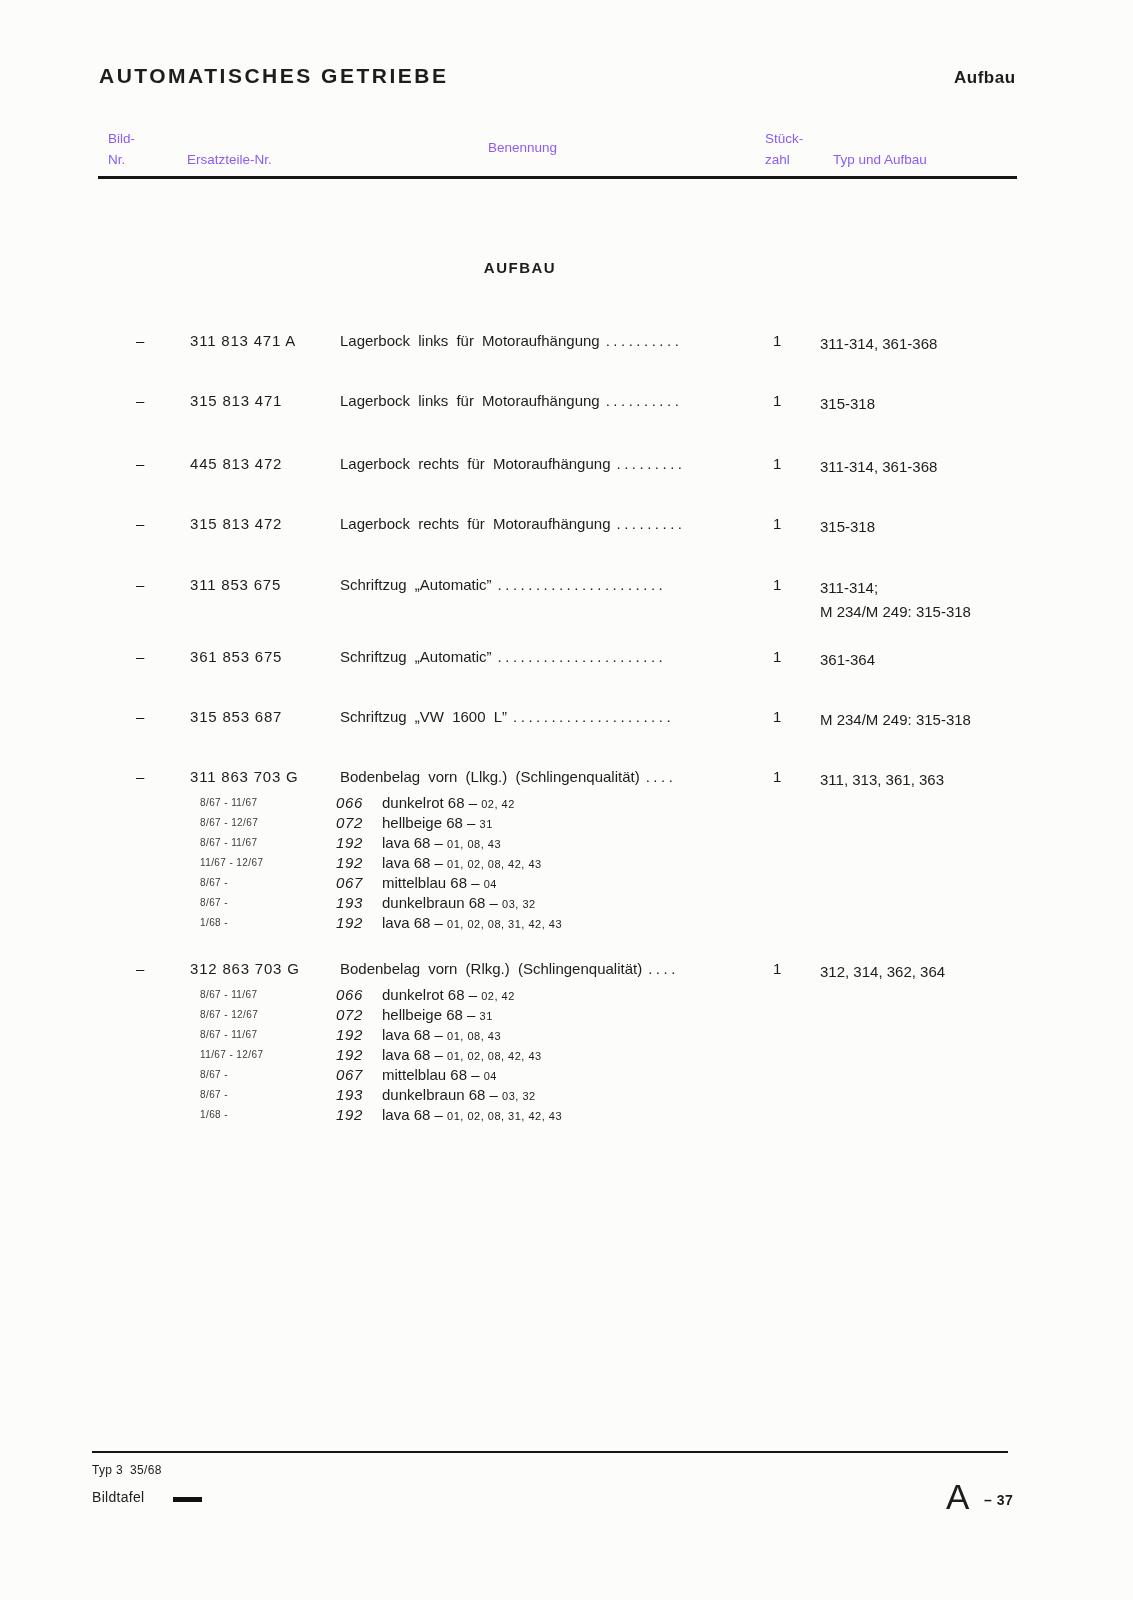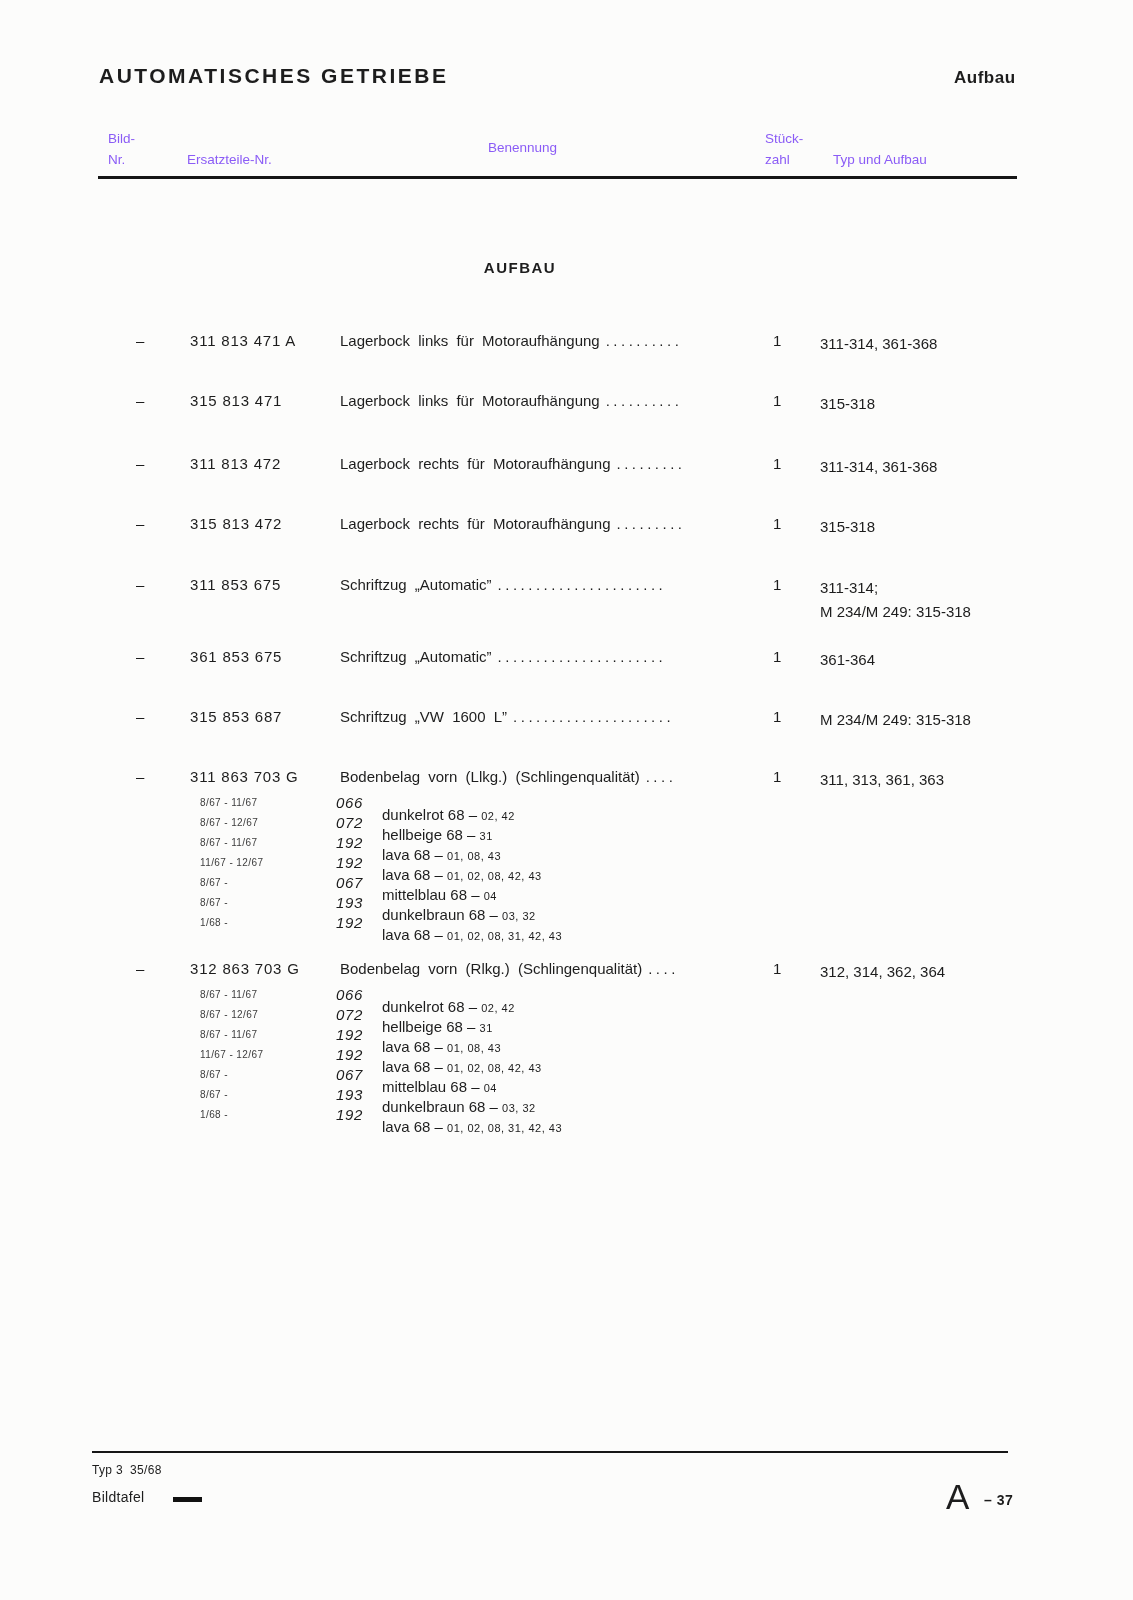--- a/index.html
+++ b/index.html
@@ -30,21 +30,21 @@
   .cb{position:absolute;left:136px;}
   .cn{position:absolute;left:190px;letter-spacing:.8px;}
   .cm{position:absolute;left:323px;word-spacing:4px;margin-left:17px;}
   .dots{letter-spacing:3.5px;margin-left:6px;word-spacing:0;}
   .cq{position:absolute;left:773px;}
   .ct{position:absolute;left:820px;width:235px;line-height:24px;white-space:normal;}
 
   .var{position:absolute;left:0;width:1133px;font-size:15px;white-space:nowrap;}
   .vp{position:absolute;left:200px;top:3px;font-size:10px;color:#3c3c3c;letter-spacing:.4px;}
   .vc{position:absolute;left:336px;letter-spacing:.6px;font-style:italic;}
-  .vl{position:absolute;left:382px;margin-top:12px;}
+  .vl{position:absolute;left:382px;}
   .sfx{font-size:11px;letter-spacing:.5px;}
 
   .f-code{position:absolute;left:92px;top:1463px;font-size:12px;font-weight:400;white-space:pre;letter-spacing:.3px;}
   .f-tafel{position:absolute;left:92px;top:1489px;font-size:14px;letter-spacing:.3px;}
   .f-dashmark{position:absolute;left:173px;top:1497px;width:29px;height:5px;background:#111;}
   .f-letter{position:absolute;left:946px;top:1477px;font-size:35px;font-weight:400;}
   .f-num{position:absolute;left:984px;top:1492px;font-size:14px;font-weight:700;letter-spacing:.5px;}
 </style>
 </head>
 <body>
@@ -81,21 +81,21 @@
   <div class="row" style="top:392px">
     <span class="cb">–</span>
     <span class="cn">315 813 471</span>
     <span class="cm"><span>Lagerbock links für Motoraufhängung</span><span class="dots">..........</span></span>
     <span class="cq">1</span>
     <span class="ct">315-318</span>
   </div>
 
   <div class="row" style="top:455px">
     <span class="cb">–</span>
-    <span class="cn">311 813 472</span>
+    <span class="cn">445 813 472</span>
     <span class="cm"><span>Lagerbock rechts für Motoraufhängung</span><span class="dots">.........</span></span>
     <span class="cq">1</span>
     <span class="ct">311-314, 361-368</span>
   </div>
 
   <div class="row" style="top:515px">
     <span class="cb">–</span>
     <span class="cn">315 813 472</span>
     <span class="cm"><span>Lagerbock rechts für Motoraufhängung</span><span class="dots">.........</span></span>
     <span class="cq">1</span>

